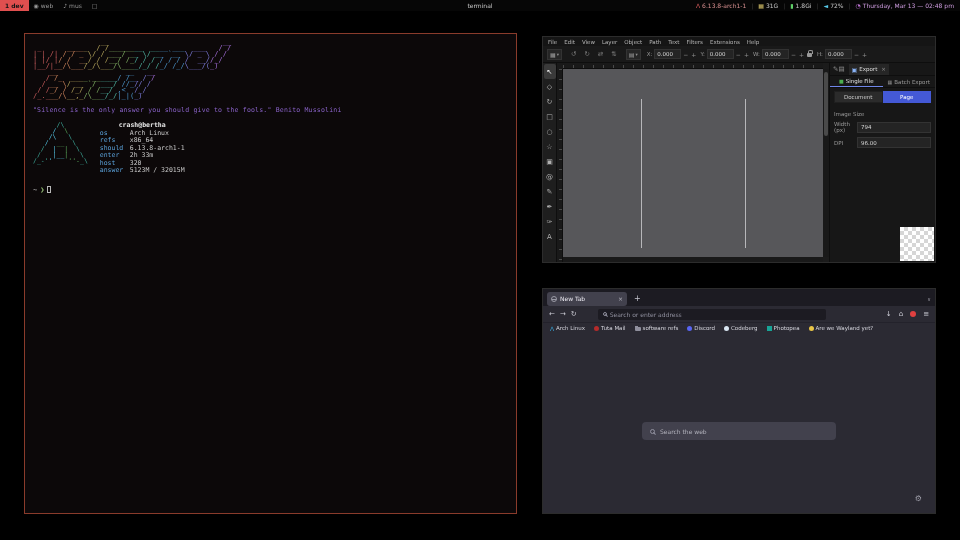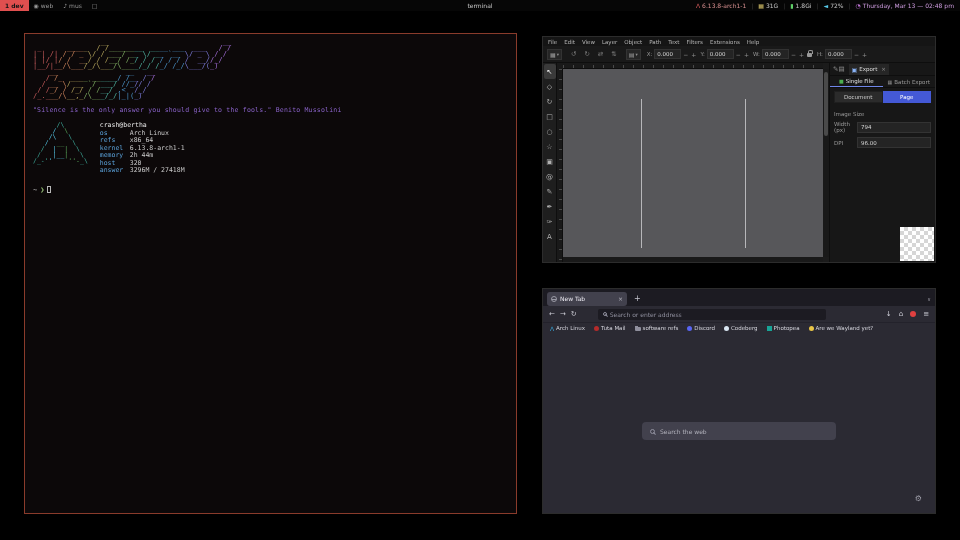--- a/index.html
+++ b/index.html
@@ -28,21 +28,21 @@
     position:absolute; left:24px; top:33px; width:493px; height:481px;
     background:#0c0809; border:1px solid #8a3b2b; padding:5px 8px;
     font-family:"DejaVu Sans Mono", monospace;
   }
   pre { margin:0; white-space:pre; }
   .term-art { font-size:7px; line-height:6px; }
   .term-quote { margin-top:7px; font-size:6.5px; color:#8a63c9; letter-spacing:.2px; }
   .fetch { display:flex; gap:12px; margin-top:8px; }
   .term-logo { font-size:6.5px; line-height:6px; }
   .fetch-info { font-size:6.5px; line-height:7.5px; color:#c9c9c9; }
-  .fetch-user { font-weight:normal; color:#e8e8e8; }
+  .fetch-user { font-weight:bold; color:#e8e8e8;text-align:center; }
   .fetch-label { display:inline-block; width:30px; color:#5aa0d8; }
   .prompt { margin-top:11px; font-size:7px; color:#b9b9b9; display:flex; align-items:center; gap:3px; }
   .prompt .chev { color:#98c379; font-weight:bold; }
   .cursor-block { display:inline-block; width:4px; height:7px; border:1px solid #b9b9b9; }
 
   
   .inkscape {
     position:absolute; left:542px; top:36px; width:394px; height:227px;
     background:#1b1b1b; border:1px solid #2c2c2c; font-size:5.5px; color:#b5b5b5;
   }
@@ -202,24 +202,24 @@
   <div class="terminal">
     <pre class="term-art" id="term-art"><div><span style="color: rgb(196, 91, 91);">      </span><span style="color: rgb(201, 130, 90);">      </span><span style="color: rgb(179, 163, 92);">    __</span><span style="color: rgb(127, 174, 98);">      </span><span style="color: rgb(79, 179, 160);">      </span><span style="color: rgb(75, 148, 201);">      </span><span style="color: rgb(122, 121, 214);">      </span><span style="color: rgb(160, 108, 213);">   __</span></div><div><span style="color: rgb(196, 91, 91);"> _    </span><span style="color: rgb(201, 130, 90);">  ____</span><span style="color: rgb(179, 163, 92);">_  / /</span><span style="color: rgb(127, 174, 98);">______</span><span style="color: rgb(79, 179, 160);">__  __</span><span style="color: rgb(75, 148, 201);">__ ___</span><span style="color: rgb(122, 121, 214);">  ___ </span><span style="color: rgb(160, 108, 213);">  / /</span></div><div><span style="color: rgb(196, 91, 91);">| | /|</span><span style="color: rgb(201, 130, 90);"> / / _</span><span style="color: rgb(179, 163, 92);"> \/ / </span><span style="color: rgb(127, 174, 98);">___/ _</span><span style="color: rgb(79, 179, 160);">_ \/ _</span><span style="color: rgb(75, 148, 201);">_ `__ </span><span style="color: rgb(122, 121, 214);">\/ _ \</span><span style="color: rgb(160, 108, 213);"> / /</span></div><div><span style="color: rgb(196, 91, 91);">| |/ |</span><span style="color: rgb(201, 130, 90);">/ /  _</span><span style="color: rgb(179, 163, 92);">_/ / /</span><span style="color: rgb(127, 174, 98);">__/ /_</span><span style="color: rgb(79, 179, 160);">/ / / </span><span style="color: rgb(75, 148, 201);">/ / / </span><span style="color: rgb(122, 121, 214);">/  __/</span><span style="color: rgb(160, 108, 213);">/_/</span></div><div><span style="color: rgb(196, 91, 91);">|__/|_</span><span style="color: rgb(201, 130, 90);">_/\___</span><span style="color: rgb(179, 163, 92);">/_/\__</span><span style="color: rgb(127, 174, 98);">_/\___</span><span style="color: rgb(79, 179, 160);">_/_/ /</span><span style="color: rgb(75, 148, 201);">_/ /_/</span><span style="color: rgb(122, 121, 214);">\___/(</span><span style="color: rgb(160, 108, 213);">_)</span></div><div><span style="color: rgb(196, 91, 91);">    </span><span style="color: rgb(201, 130, 90);">__  </span><span style="color: rgb(179, 163, 92);">    </span><span style="color: rgb(127, 174, 98);">    </span><span style="color: rgb(79, 179, 160);">    </span><span style="color: rgb(75, 148, 201);">  __</span><span style="color: rgb(122, 121, 214);">   _</span><span style="color: rgb(160, 108, 213);">_</span></div><div><span style="color: rgb(196, 91, 91);">   /</span><span style="color: rgb(201, 130, 90);"> /_ </span><span style="color: rgb(179, 163, 92);"> ___</span><span style="color: rgb(127, 174, 98);">_ __</span><span style="color: rgb(79, 179, 160);">____</span><span style="color: rgb(75, 148, 201);">/ /_</span><span style="color: rgb(122, 121, 214);">_ / </span><span style="color: rgb(160, 108, 213);">/</span></div><div><span style="color: rgb(196, 91, 91);">  / </span><span style="color: rgb(201, 130, 90);">__ \</span><span style="color: rgb(179, 163, 92);">/ __</span><span style="color: rgb(127, 174, 98);"> `/ </span><span style="color: rgb(79, 179, 160);">___/</span><span style="color: rgb(75, 148, 201);"> //_</span><span style="color: rgb(122, 121, 214);">// /</span></div><div><span style="color: rgb(196, 91, 91);"> / /</span><span style="color: rgb(201, 130, 90);">_/ /</span><span style="color: rgb(179, 163, 92);"> /_/</span><span style="color: rgb(127, 174, 98);"> / /</span><span style="color: rgb(79, 179, 160);">__/ </span><span style="color: rgb(75, 148, 201);">,&lt;  </span><span style="color: rgb(122, 121, 214);">/_/</span></div><div><span style="color: rgb(196, 91, 91);">/_._</span><span style="color: rgb(201, 130, 90);">__/\</span><span style="color: rgb(179, 163, 92);">__,_</span><span style="color: rgb(127, 174, 98);">/\__</span><span style="color: rgb(79, 179, 160);">_/_/</span><span style="color: rgb(75, 148, 201);">|_|(</span><span style="color: rgb(122, 121, 214);">_)</span></div></pre>
     <div class="term-quote">"Silence is the only answer you should give to the fools."  Benito Mussolini</div>
     <div class="fetch">
       <pre class="term-logo" id="term-logo"><div><span style="color: rgb(63, 174, 158);">  </span><span style="color: rgb(86, 200, 232);">  </span><span style="color: rgb(90, 168, 90);">  </span><span style="color: rgb(63, 174, 158);">/\</span></div><div><span style="color: rgb(63, 174, 158);">   </span><span style="color: rgb(86, 200, 232);">  /</span><span style="color: rgb(90, 168, 90);">  \</span></div><div><span style="color: rgb(63, 174, 158);">   </span><span style="color: rgb(86, 200, 232);"> /\</span><span style="color: rgb(90, 168, 90);">   </span><span style="color: rgb(63, 174, 158);">\</span></div><div><span style="color: rgb(63, 174, 158);">   </span><span style="color: rgb(86, 200, 232);">/  </span><span style="color: rgb(90, 168, 90);">__ </span><span style="color: rgb(63, 174, 158);"> \</span></div><div><span style="color: rgb(63, 174, 158);">  /</span><span style="color: rgb(86, 200, 232);">  |</span><span style="color: rgb(90, 168, 90);">  |</span><span style="color: rgb(63, 174, 158);">  \</span></div><div><span style="color: rgb(63, 174, 158);"> /  </span><span style="color: rgb(86, 200, 232);"> |__</span><span style="color: rgb(90, 168, 90);">|   </span><span style="color: rgb(63, 174, 158);">\</span></div><div><span style="color: rgb(63, 174, 158);">/_-'</span><span style="color: rgb(86, 200, 232);">'   </span><span style="color: rgb(90, 168, 90);"> ''-</span><span style="color: rgb(63, 174, 158);">_\</span></div></pre>
       <div class="fetch-info">
         <div class="fetch-user">crash@bertha</div>
         <div id="fetch-rows">
             <div><span class="fetch-label">os</span><span>Arch Linux</span></div>
             <div><span class="fetch-label">refs</span><span>x86_64</span></div>
-            <div><span class="fetch-label">kernel</span><span>6.13.8-arch1-1</span></div>
-            <div><span class="fetch-label">memory</span><span>2h 44m</span></div>
+            <div><span class="fetch-label">should</span><span>6.13.8-arch1-1</span></div>
+            <div><span class="fetch-label">enter</span><span>2h 33m</span></div>
             <div><span class="fetch-label">host</span><span>320</span></div>
-            <div><span class="fetch-label">answer</span><span>3296M / 27418M</span></div>
+            <div><span class="fetch-label">answer</span><span>5123M / 32015M</span></div>
           </div>
       </div>
     </div>
     <div class="prompt">
       <span>~</span>
       <span class="chev">❯</span>
       <span class="cursor-block"></span>
     </div>
   </div>
 

